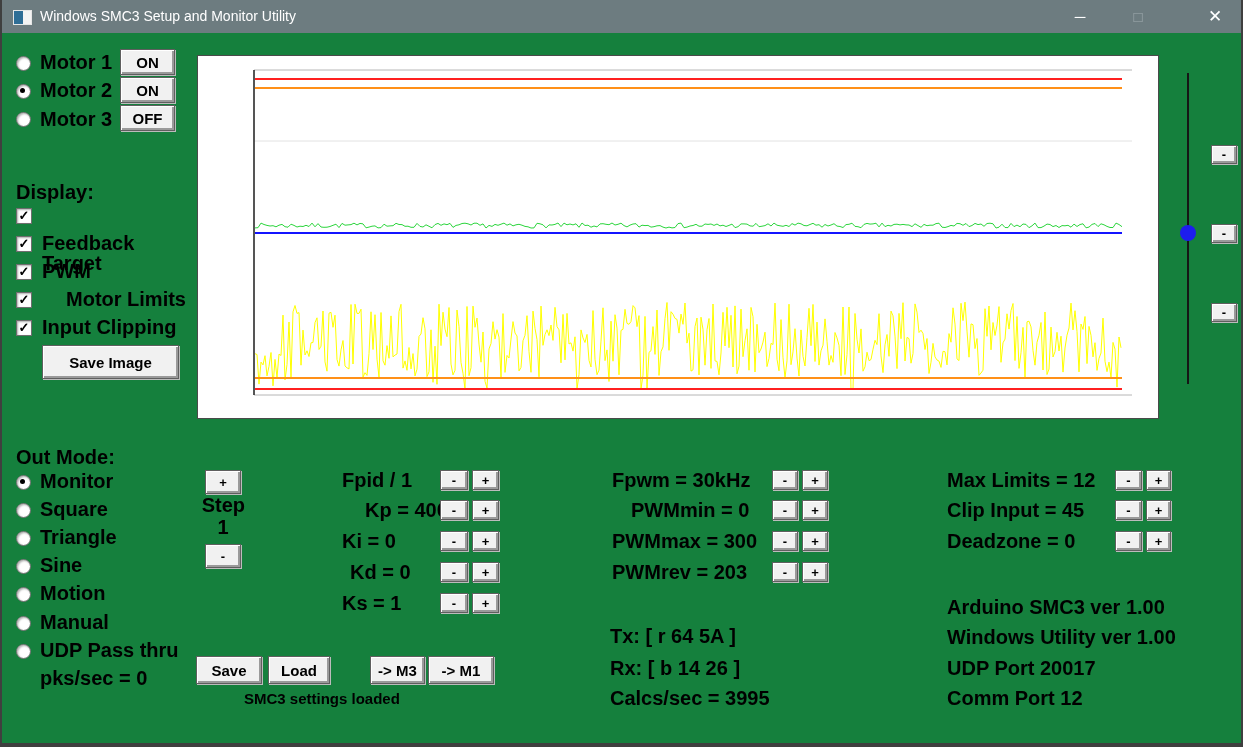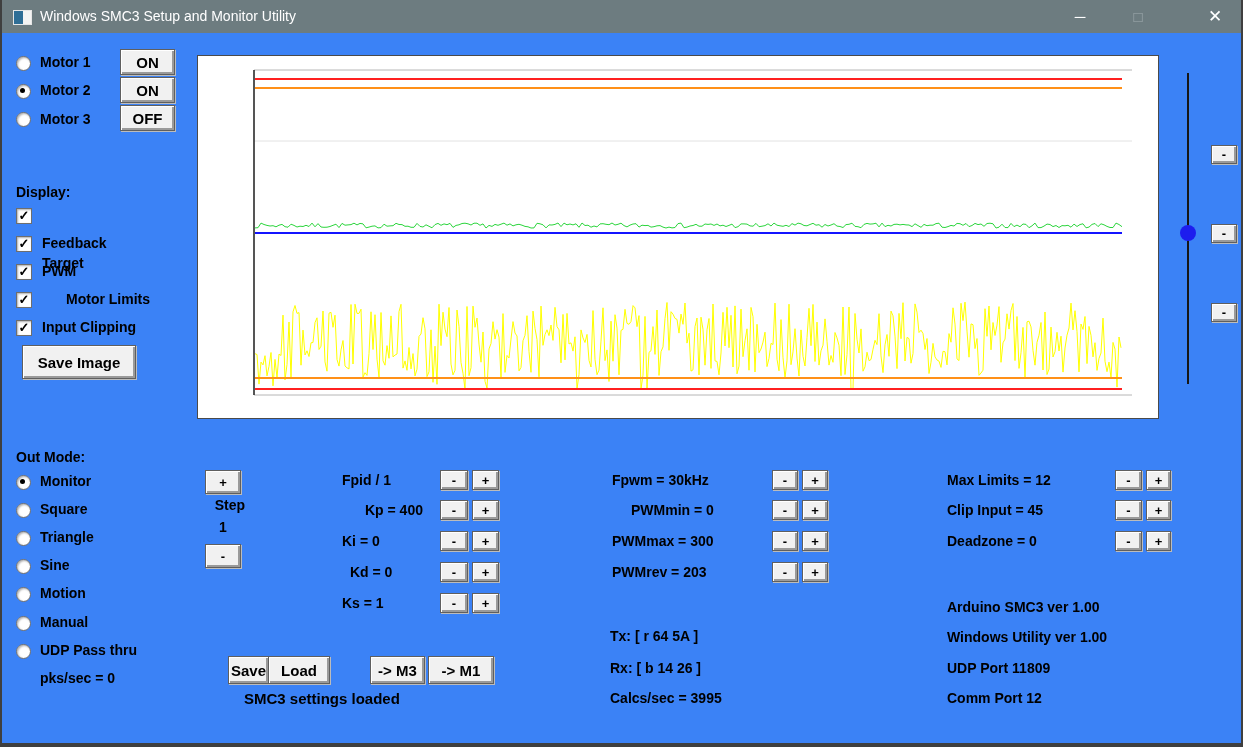--- a/index.html
+++ b/index.html
@@ -1,28 +1,28 @@
 <!DOCTYPE html>
 <html><head>
 <meta charset="utf-8">
 <style>
   html,body{margin:0;padding:0;background:#555;}
   .window{
     position:relative;width:1243px;height:747px;box-sizing:border-box;
-    background:#3b82f6;font-family:"Liberation Sans",sans-serif;color:#000;
+    background:#15803d;font-family:"Liberation Sans",sans-serif;color:#000;
     border-left:2px solid #3f3f3f;border-right:2px solid #3f3f3f;border-bottom:4px solid #3f3f3f;
     overflow:hidden;
   }
   .titlebar{position:absolute;left:-2px;top:0;width:1243px;height:33px;background:#6d7c80;}
   .app-icon{position:absolute;left:13px;top:10px;width:17px;height:13px;border:1px solid #e6e6e6;
     background:linear-gradient(90deg,#2f6e96 0 55%,#f4f4f4 55%);}
   .title-text{position:absolute;left:40px;top:8px;font-size:14px;color:#fff;white-space:nowrap;}
   .cap-btn{position:absolute;top:0;width:46px;height:33px;display:flex;align-items:center;justify-content:center;
     font-size:15px;color:#fff;}
-  .lbl{position:absolute;font-weight:bold;font-size:14px;height:18px;line-height:18px;white-space:nowrap;}
+  .lbl{position:absolute;font-weight:bold;font-size:20px;height:18px;line-height:18px;white-space:nowrap;}
   .btn3d{position:absolute;background:#f1f1f1;border:1px solid #5f5f5f;box-sizing:border-box;
     box-shadow:inset 1px 1px 0 #ffffff,inset -2px -2px 0 #9a9a9a,1px 1px 0 #bcbcbc;
     display:flex;align-items:center;justify-content:center;font-weight:bold;font-family:"Liberation Sans",sans-serif;
     font-size:15px;color:#000;padding:0;}
   .btn-sm{font-size:13px;}
   .radio{position:absolute;width:13px;height:13px;border-radius:50%;background:#fff;
     border:1px solid #6e6e6e;box-shadow:inset 1px 1px 2px #b0b0b0;}
   .radio.on::after{content:"";position:absolute;left:3px;top:3px;width:5px;height:5px;border-radius:50%;background:#000;}
   .checkbox{position:absolute;width:14px;height:14px;background:#fff;border:1px solid #6e6e6e;
     box-shadow:inset 1px 1px 2px #b0b0b0;font-size:13px;font-weight:bold;line-height:14px;text-align:center;box-sizing:content-box;}
@@ -61,21 +61,21 @@
   <span class="lbl" style="left:40px;top:206px;margin-top:48px;">Target</span>
   <span class="checkbox" style="left:14px;top:236px;">✓</span>
   <span class="lbl" style="left:40px;top:234px;">Feedback</span>
   <span class="checkbox" style="left:14px;top:264px;">✓</span>
   <span class="lbl" style="left:40px;top:262px;">PWM</span>
   <span class="checkbox" style="left:14px;top:292px;">✓</span>
   <span class="lbl" style="left:40px;top:290px;padding-left:24px;">Motor Limits</span>
   <span class="checkbox" style="left:14px;top:320px;">✓</span>
   <span class="lbl" style="left:40px;top:318px;">Input Clipping</span>
 
-  <div class="btn3d" style="left:20px;top:345px;width:114px;height:34px;">Save Image</div>
+  <div class="btn3d" style="left:40px;top:345px;width:137px;height:34px;">Save Image</div>
 
   <span class="lbl" style="left:14px;top:448px;">Out Mode:</span>
 
   <span class="radio on" style="left:14px;top:475px;"></span>
   <span class="lbl" style="left:38px;top:472px;">Monitor</span>
   <span class="radio" style="left:14px;top:503px;"></span>
   <span class="lbl" style="left:38px;top:500px;">Square</span>
   <span class="radio" style="left:14px;top:531px;"></span>
   <span class="lbl" style="left:38px;top:528px;">Triangle</span>
   <span class="radio" style="left:14px;top:559px;"></span>
@@ -128,21 +128,21 @@
   <div class="btn3d btn-sm" style="left:470px;top:531px;width:27px;height:20px;">+</div>
 
   <span class="lbl" style="left:348px;top:563px;">Kd = 0</span>
   <div class="btn3d btn-sm" style="left:438px;top:562px;width:28px;height:20px;">-</div>
   <div class="btn3d btn-sm" style="left:470px;top:562px;width:27px;height:20px;">+</div>
 
   <span class="lbl" style="left:340px;top:594px;">Ks = 1</span>
   <div class="btn3d btn-sm" style="left:438px;top:593px;width:28px;height:20px;">-</div>
   <div class="btn3d btn-sm" style="left:470px;top:593px;width:27px;height:20px;">+</div>
 
-  <div class="btn3d" style="left:194px;top:656px;width:41px;height:28px;margin-left:32px;">Save</div>
+  <div class="btn3d" style="left:194px;top:656px;width:66px;height:28px;">Save</div>
   <div class="btn3d" style="left:266px;top:656px;width:62px;height:28px;">Load</div>
   <span class="lbl" style="left:242px;top:690px;font-size:15px;">SMC3 settings loaded</span>
   <div class="btn3d" style="left:368px;top:656px;width:55px;height:28px;">-&gt; M3</div>
   <div class="btn3d" style="left:426px;top:656px;width:66px;height:28px;">-&gt; M1</div>
 
   <span class="lbl" style="left:610px;top:471px;">Fpwm = 30kHz</span>
   <div class="btn3d btn-sm" style="left:770px;top:470px;width:26px;height:20px;">-</div>
   <div class="btn3d btn-sm" style="left:800px;top:470px;width:26px;height:20px;">+</div>
 
   <span class="lbl" style="left:610px;top:501px;padding-left:19px;">PWMmin = 0</span>
@@ -168,16 +168,16 @@
   <span class="lbl" style="left:945px;top:501px;">Clip Input = 45</span>
   <div class="btn3d btn-sm" style="left:1113px;top:500px;width:27px;height:20px;">-</div>
   <div class="btn3d btn-sm" style="left:1144px;top:500px;width:25px;height:20px;">+</div>
 
   <span class="lbl" style="left:945px;top:532px;">Deadzone = 0</span>
   <div class="btn3d btn-sm" style="left:1113px;top:531px;width:27px;height:20px;">-</div>
   <div class="btn3d btn-sm" style="left:1144px;top:531px;width:25px;height:20px;">+</div>
 
   <span class="lbl" style="left:945px;top:598px;">Arduino SMC3 ver 1.00</span>
   <span class="lbl" style="left:945px;top:628px;">Windows Utility ver 1.00</span>
-  <span class="lbl" style="left:945px;top:659px;">UDP Port 11809</span>
+  <span class="lbl" style="left:945px;top:659px;">UDP Port 20017</span>
   <span class="lbl" style="left:945px;top:689px;">Comm Port 12</span>
 
 </div>
 
 </body></html>

